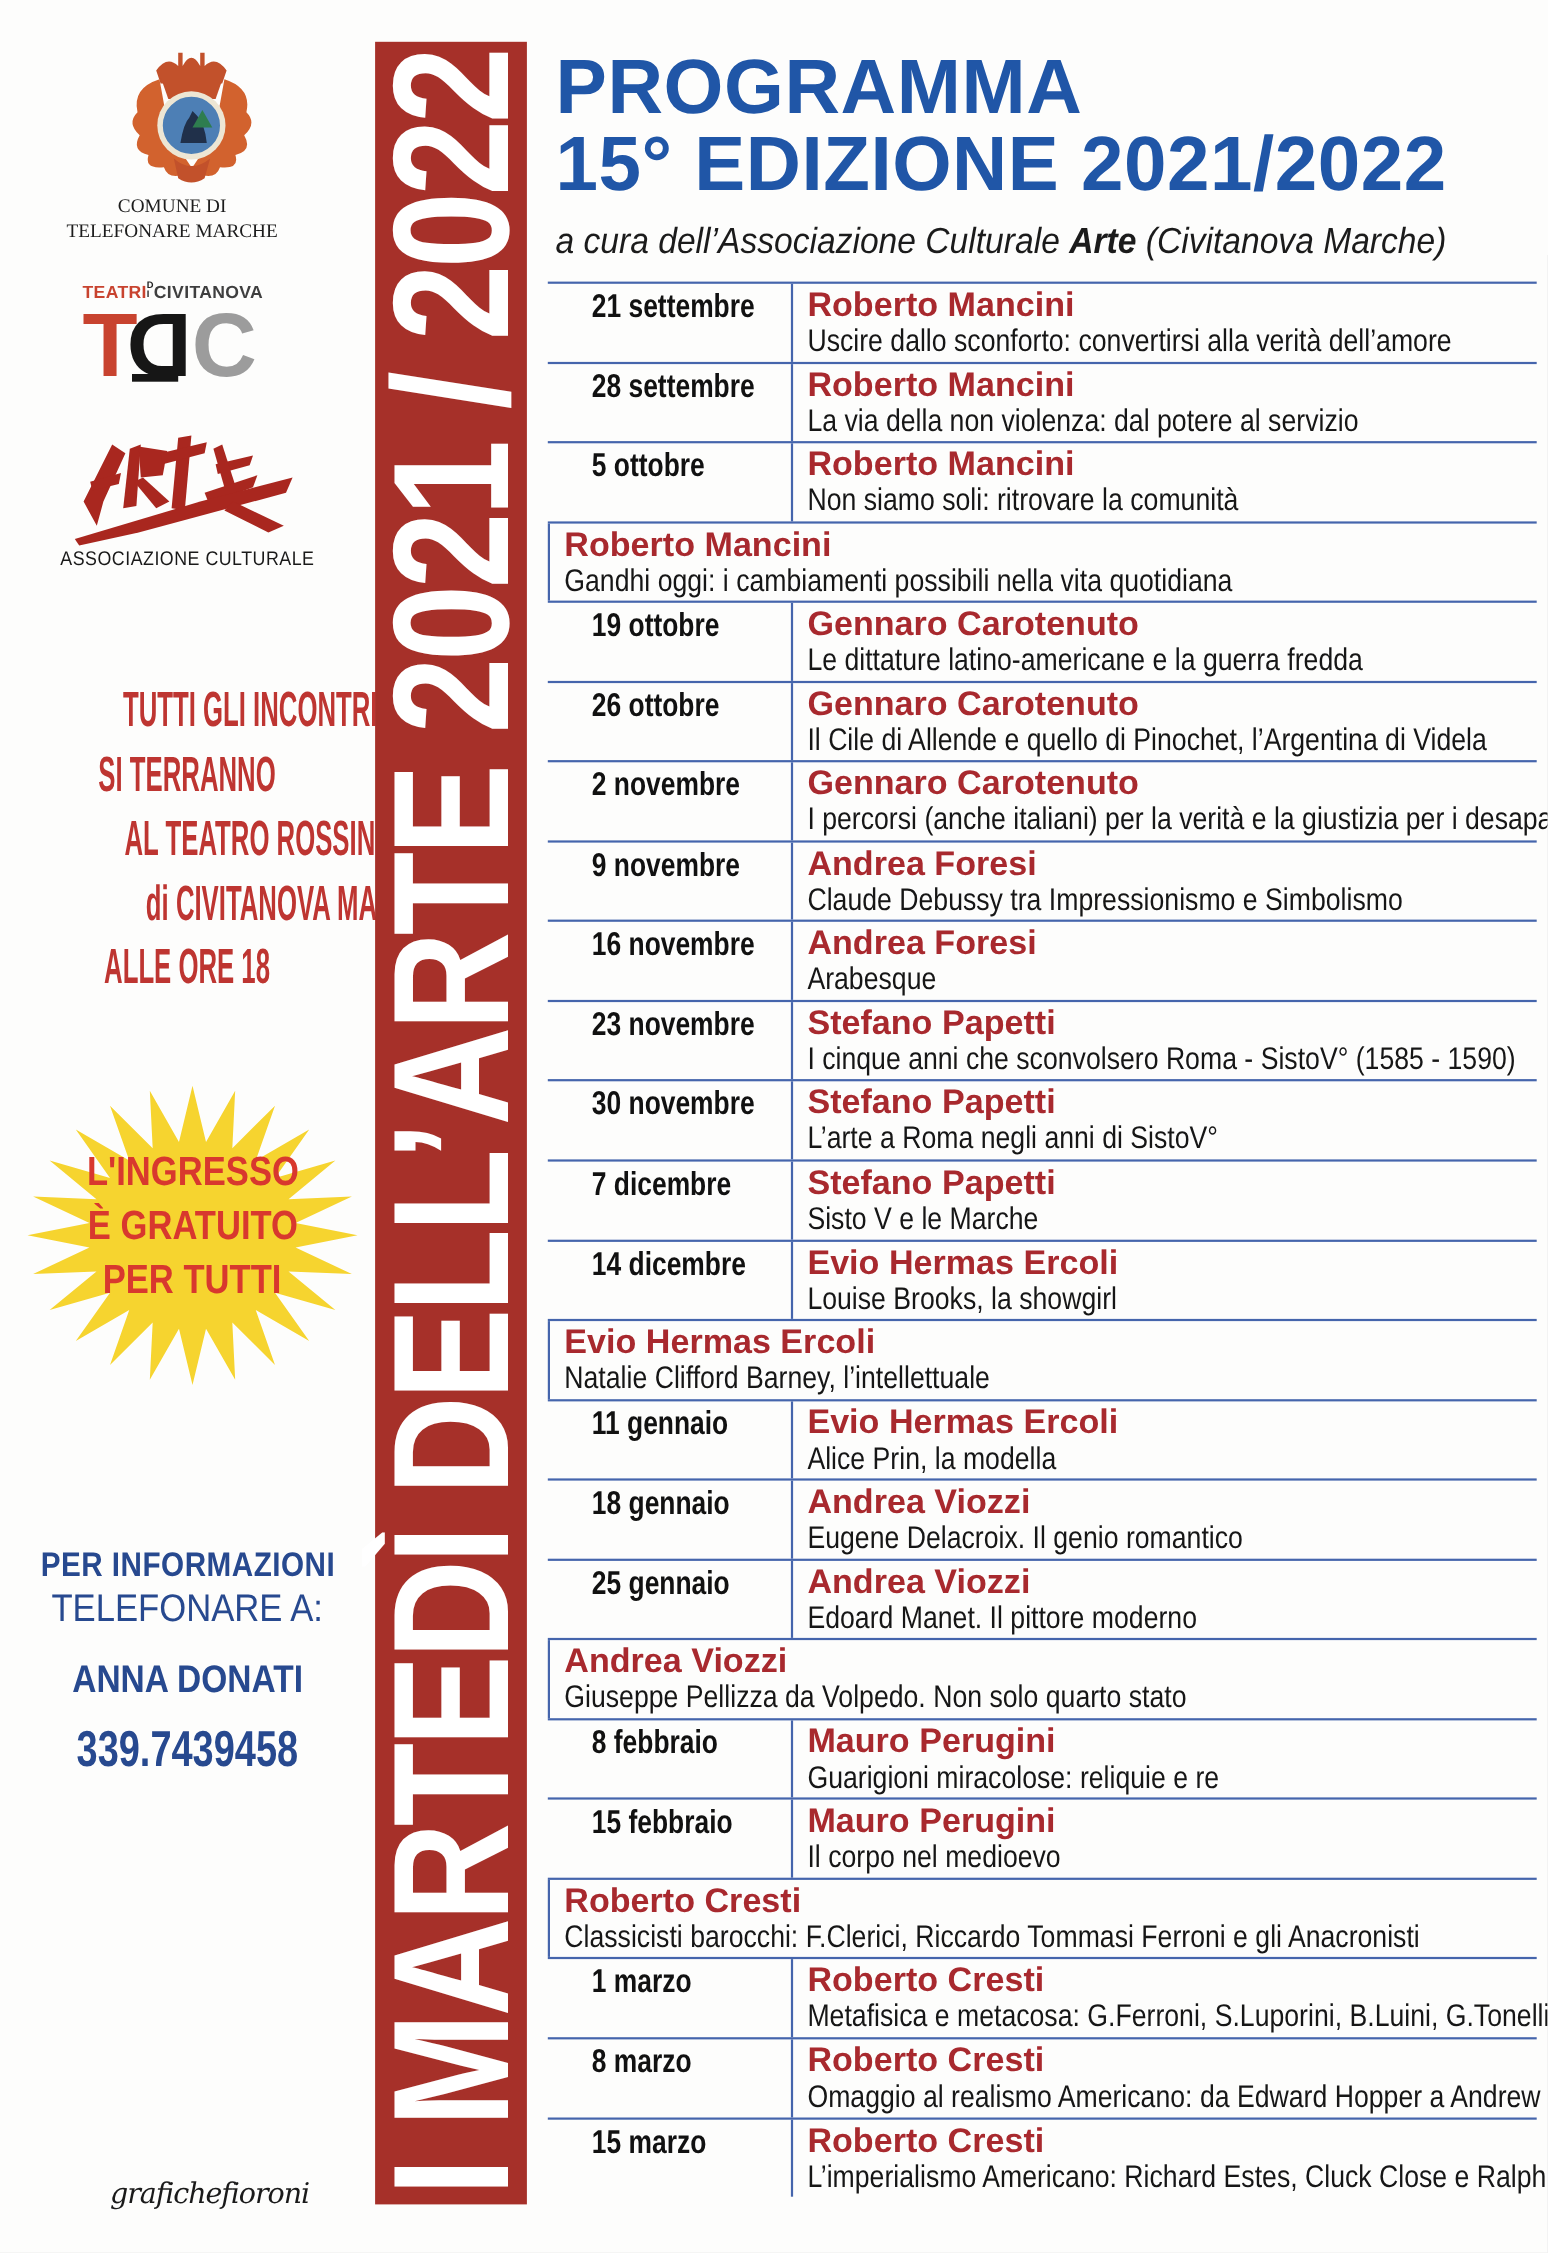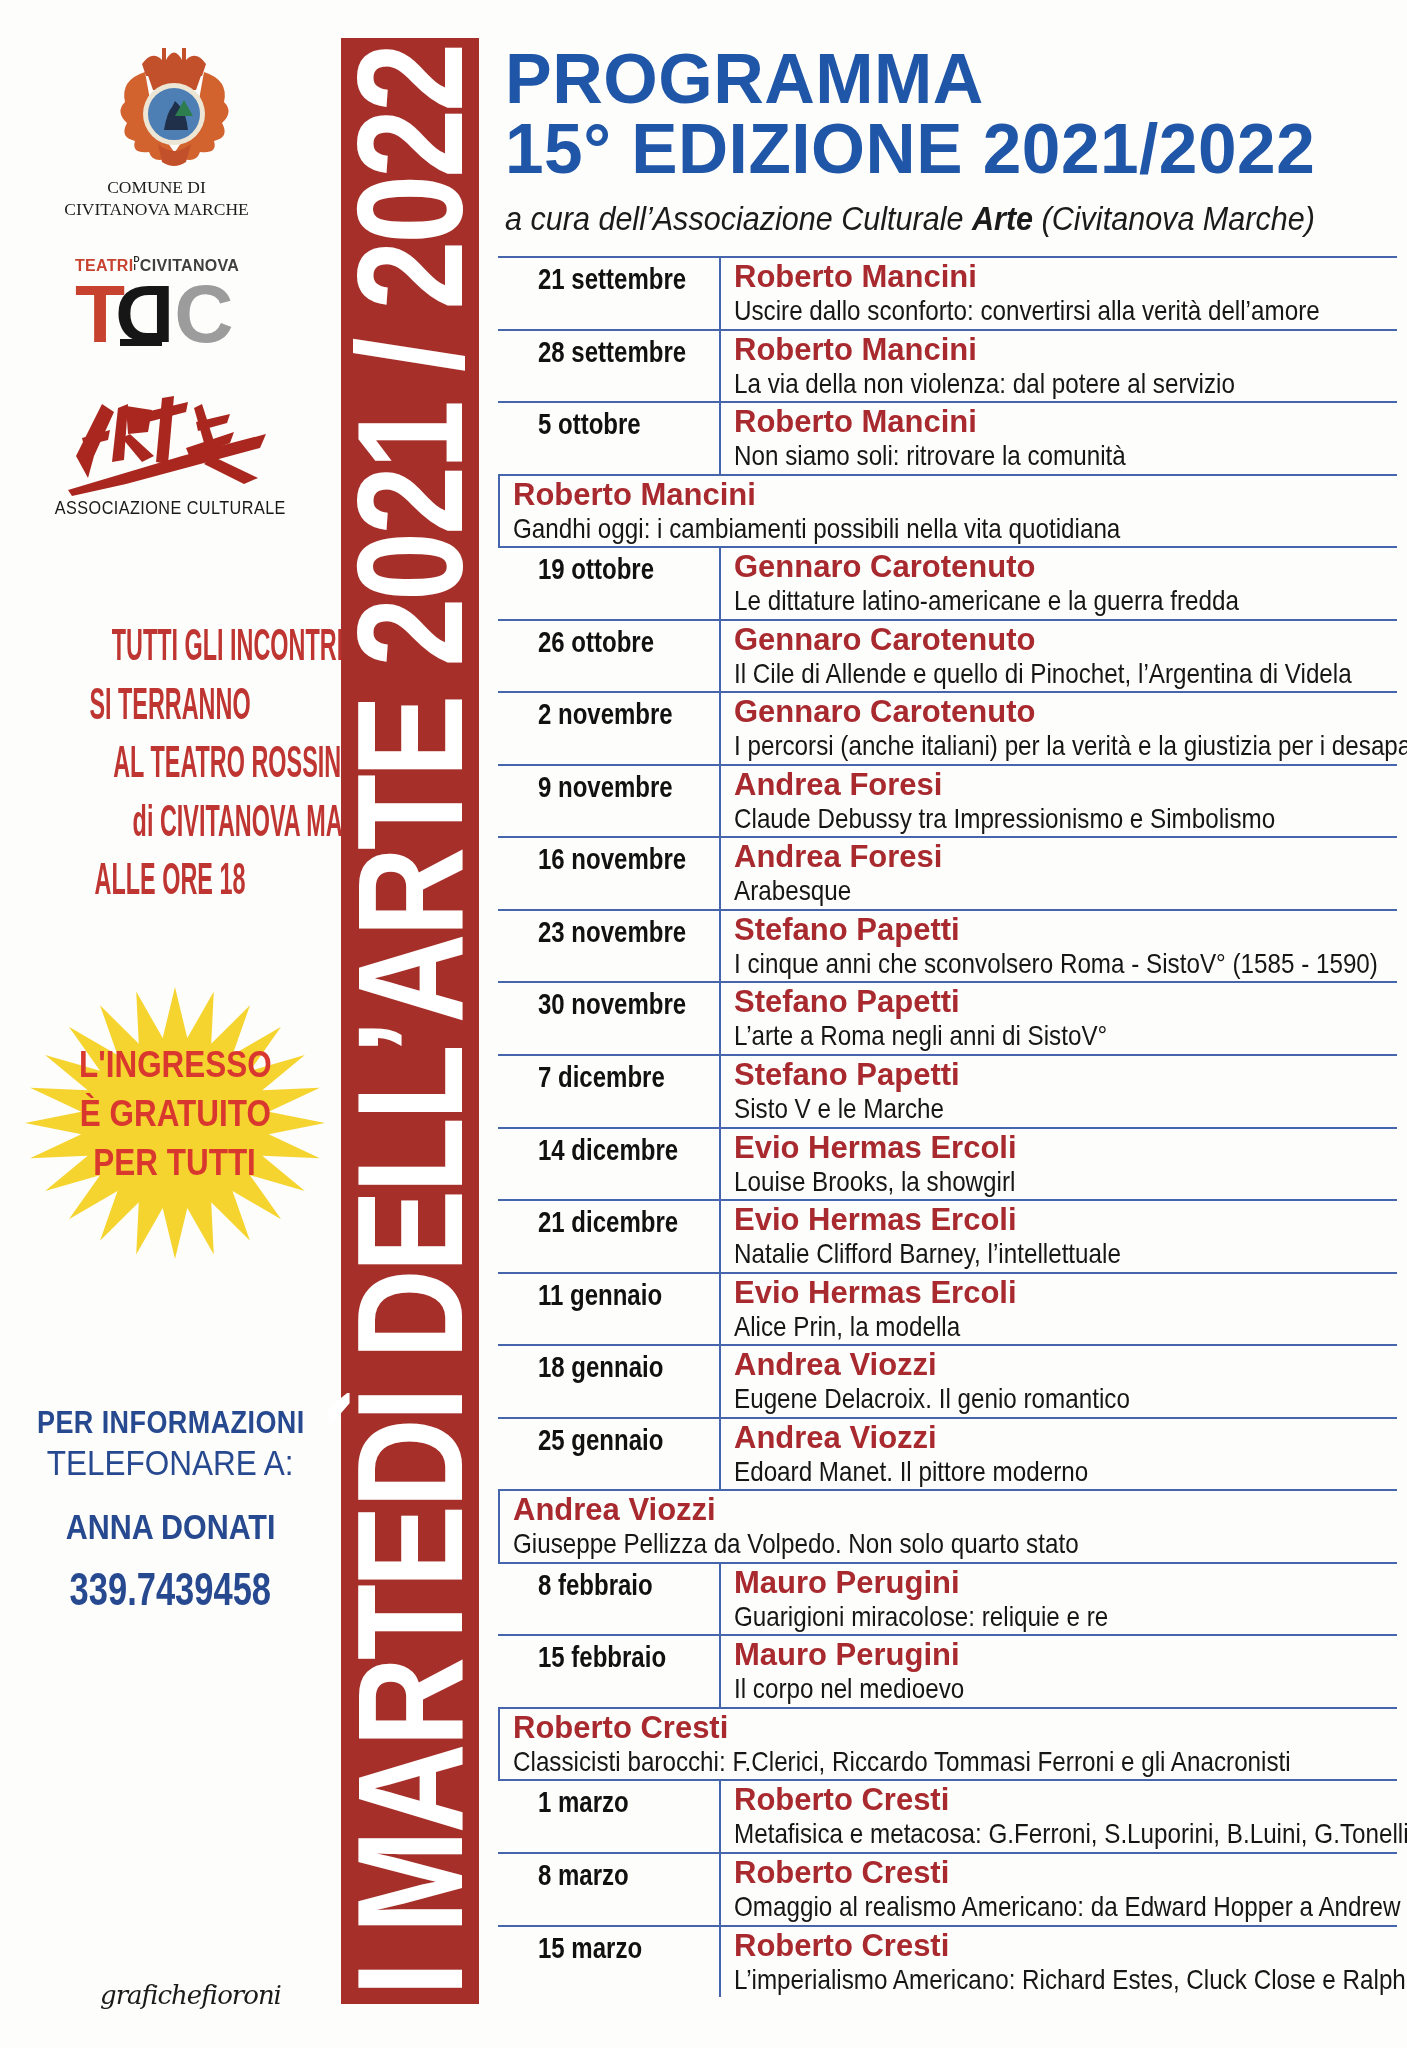--- a/index.html
+++ b/index.html
@@ -78,21 +78,21 @@
     </g>
     <circle cx="62" cy="74" r="31" fill="#EDE6D4"></circle>
     <circle cx="62" cy="74" r="27" fill="#4D7FB5"></circle>
     <path d="M52 90 q3 -18 8 -23 l3 -6 4 4 q7 7 9 25 Z" fill="#20304a"></path>
     <path d="M72 60 l9 16 h-18 Z" fill="#2E7D4F"></path>
     <circle cx="62" cy="74" r="27" fill="none" stroke="#EDE6D4" stroke-width="2"></circle>
   </svg>
 
   <div class="abs comune-text">
     <div>COMUNE DI</div>
-    <div>CIVITANOVA MARCHE</div>
+    <div>TELEFONARE MARCHE</div>
   </div>
 
   <div class="abs tdc">
     <div class="tdc-line1">
       <span class="teatri">TEATRI</span><span class="distack"><span>D</span><br><span>I</span></span><span class="civ">CIVITANOVA</span>
     </div>
     <div class="tdc-big">
       <span class="t">T</span><span class="dwrap"><span class="d">D</span></span><span class="c">C</span>
     </div>
   </div>
@@ -279,23 +279,20 @@
       <div class="cell-date">
         <span class="fit" style="transform: scaleX(0.8);">14 dicembre</span>
       </div>
       <div class="cell-main">
         <div class="speaker"><span class="fit" style="transform: scaleX(1);">Evio Hermas Ercoli</span></div>
         <div class="etitle"><span class="fit" style="transform: scaleX(0.85);">Louise Brooks, la showgirl</span></div>
       </div>
     </div>
 
     <div class="row">
-      <div class="cell-date">
-        <span class="fit" style="transform: scaleX(0.8);">21 dicembre</span>
-      </div>
       <div class="cell-main">
         <div class="speaker"><span class="fit" style="transform: scaleX(1);">Evio Hermas Ercoli</span></div>
         <div class="etitle"><span class="fit" style="transform: scaleX(0.85);">Natalie Clifford Barney, l’intellettuale</span></div>
       </div>
     </div>
 
     <div class="row">
       <div class="cell-date">
         <span class="fit" style="transform: scaleX(0.8);">11 gennaio</span>
       </div>

